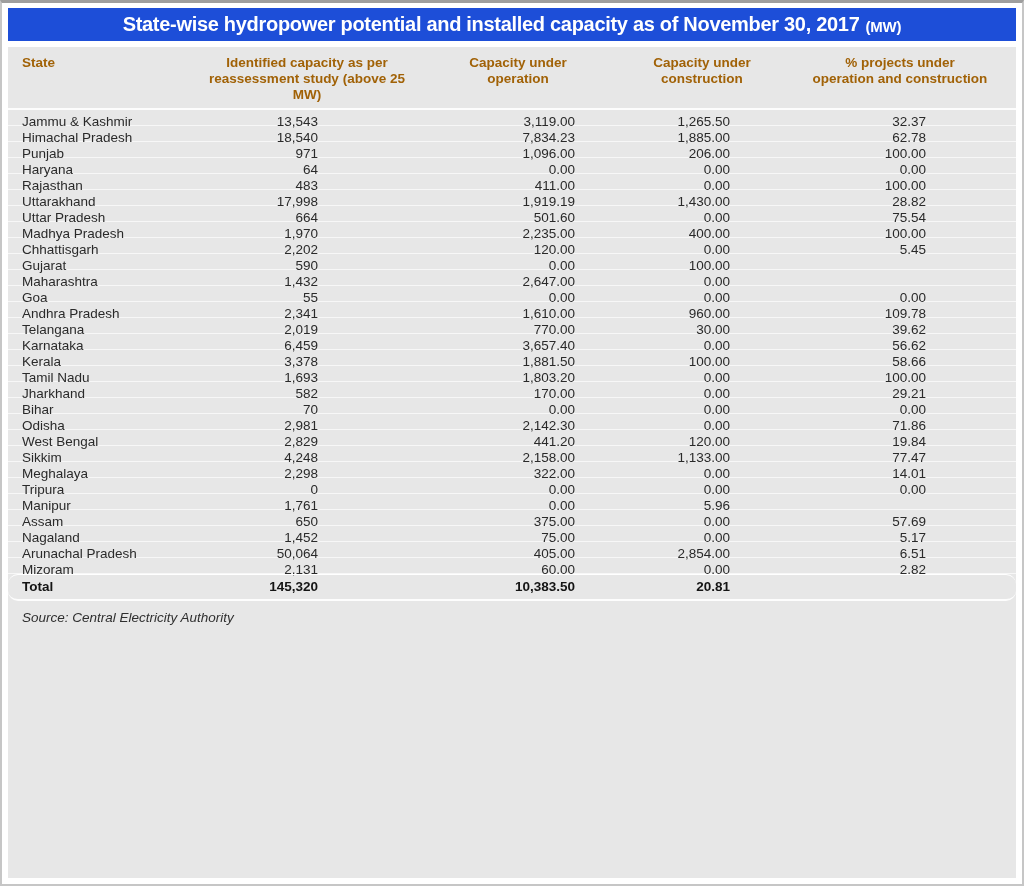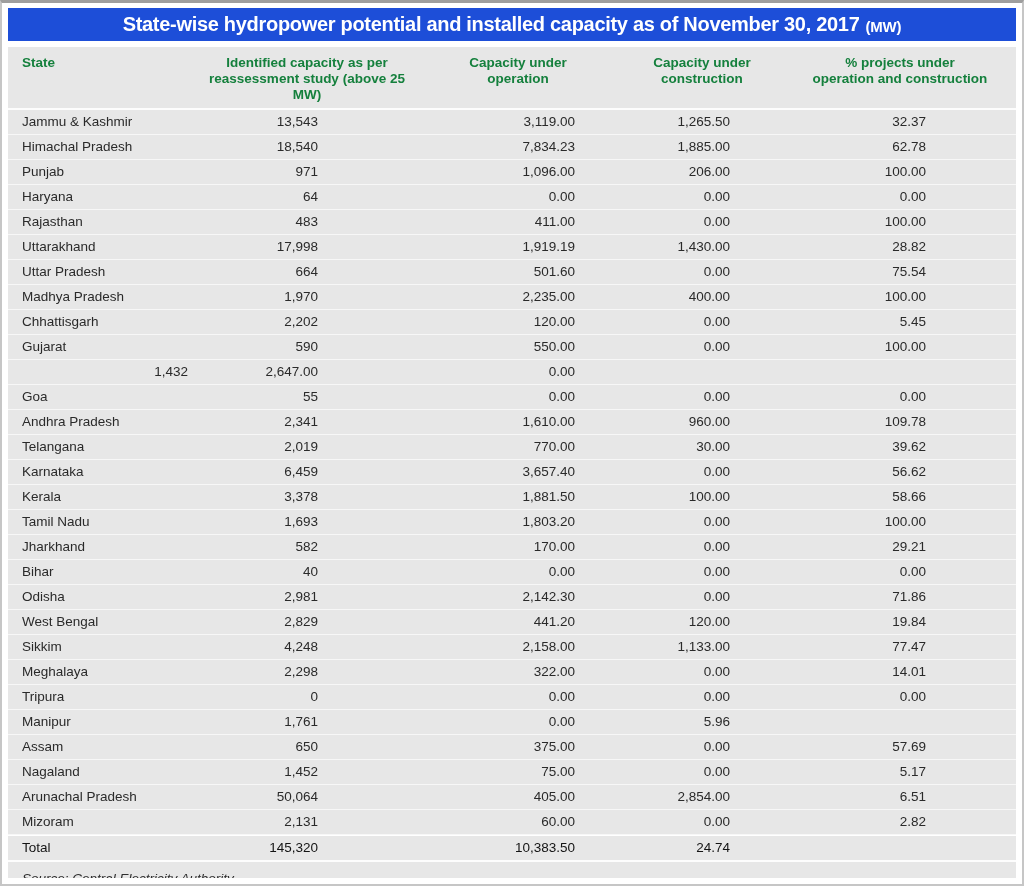--- a/index.html
+++ b/index.html
@@ -41,43 +41,44 @@
   }
   .thead {
     display: grid;
     grid-template-columns: 190px 218px 204px 164px 232px;
     padding: 8px 0 5px 0;
     border-bottom: 2px solid #fdfdfd;
     flex: 0 0 auto;
   }
   .th {
     font-weight: bold; font-size: 13.5px; line-height: 16px;
-    color: #15803d;
+    color: #a16207;
     text-align: center;
     white-space: pre-line;
   }
   .th.state-col { text-align: left; padding-left: 14px; }
   .tbody { flex: 0 0 auto; }
   .trow {
     display: grid;
     grid-template-columns: 190px 130px 257px 155px 196px 80px;
-    height: 25px;
+    height: 16px;
     align-items: center;
     border-bottom: 1px solid rgba(255,255,255,0.65);
     font-size: 13.5px;
   }
   .trow .cell { line-height: 24px; white-space: nowrap; }
   .trow .c0 { text-align: left; padding-left: 14px; }
   .trow .c1, .trow .c2, .trow .c3, .trow .c4 { text-align: right; padding-right: 10px; }
   .trow.total-row {
     height: 27px;
-    font-weight: normal;
+    font-weight: bold;
     border-top: 1px solid #ffffff;
     border-bottom: 2px solid #fdfdfd;
     color: #141414;
+    border-radius: 10px;
   }
   .source-row {
     flex: 1;
     font-size: 13.5px; font-style: italic; color: #2f2f2f;
     padding: 9px 0 0 14px;
   }
 </style>
 </head>
 <body>
 
@@ -171,26 +172,26 @@
           <div class="cell c0">Chhattisgarh</div>
           <div class="cell c1">2,202</div>
           <div class="cell c2">120.00</div>
           <div class="cell c3">0.00</div>
           <div class="cell c4">5.45</div>
           <div class="cell c5"></div>
         </div>
         <div class="trow">
           <div class="cell c0">Gujarat</div>
           <div class="cell c1">590</div>
-          <div class="cell c2">550.00</div>
-          <div class="cell c3">0.00</div>
-          <div class="cell c4">100.00</div>
-          <div class="cell c5"></div>
-        </div>
-        <div class="trow">
+          <div class="cell c3">0.00</div>
+          <div class="cell c4">100.00</div>
+          <div class="cell c5"></div>
+        </div>
+        <div class="trow">
+          <div class="cell c0">Maharashtra</div>
           <div class="cell c1">1,432</div>
           <div class="cell c2">2,647.00</div>
           <div class="cell c3">0.00</div>
           <div class="cell c5"></div>
         </div>
         <div class="trow">
           <div class="cell c0">Goa</div>
           <div class="cell c1">55</div>
           <div class="cell c2">0.00</div>
           <div class="cell c3">0.00</div>
@@ -240,21 +241,21 @@
         <div class="trow">
           <div class="cell c0">Jharkhand</div>
           <div class="cell c1">582</div>
           <div class="cell c2">170.00</div>
           <div class="cell c3">0.00</div>
           <div class="cell c4">29.21</div>
           <div class="cell c5"></div>
         </div>
         <div class="trow">
           <div class="cell c0">Bihar</div>
-          <div class="cell c1">40</div>
+          <div class="cell c1">70</div>
           <div class="cell c2">0.00</div>
           <div class="cell c3">0.00</div>
           <div class="cell c4">0.00</div>
           <div class="cell c5"></div>
         </div>
         <div class="trow">
           <div class="cell c0">Odisha</div>
           <div class="cell c1">2,981</div>
           <div class="cell c2">2,142.30</div>
           <div class="cell c3">0.00</div>
@@ -331,20 +332,20 @@
           <div class="cell c3">0.00</div>
           <div class="cell c4">2.82</div>
           <div class="cell c5"></div>
         </div>
       </div>
 
     <div class="trow total-row">
       <div class="cell c0">Total</div>
       <div class="cell c1">145,320</div>
       <div class="cell c3">10,383.50</div>
-      <div class="cell c4">24.74</div>
+      <div class="cell c4">20.81</div>
       <div class="cell c5"></div>
     </div>
 
     <div class="source-row">Source: Central Electricity Authority</div>
 
   </div>
 </div>
 
 </body></html>

